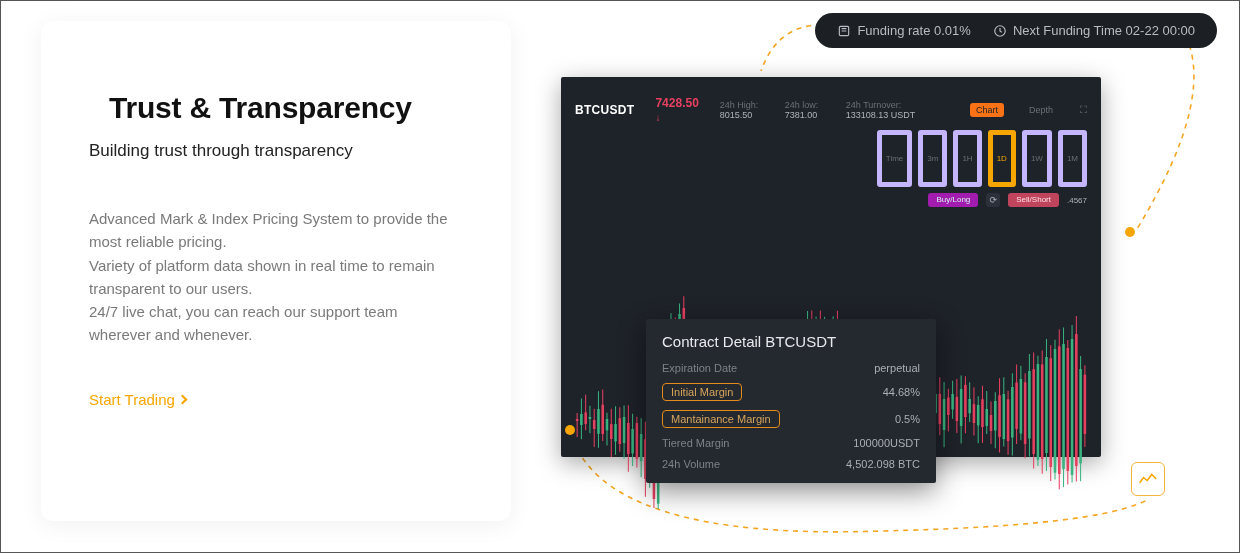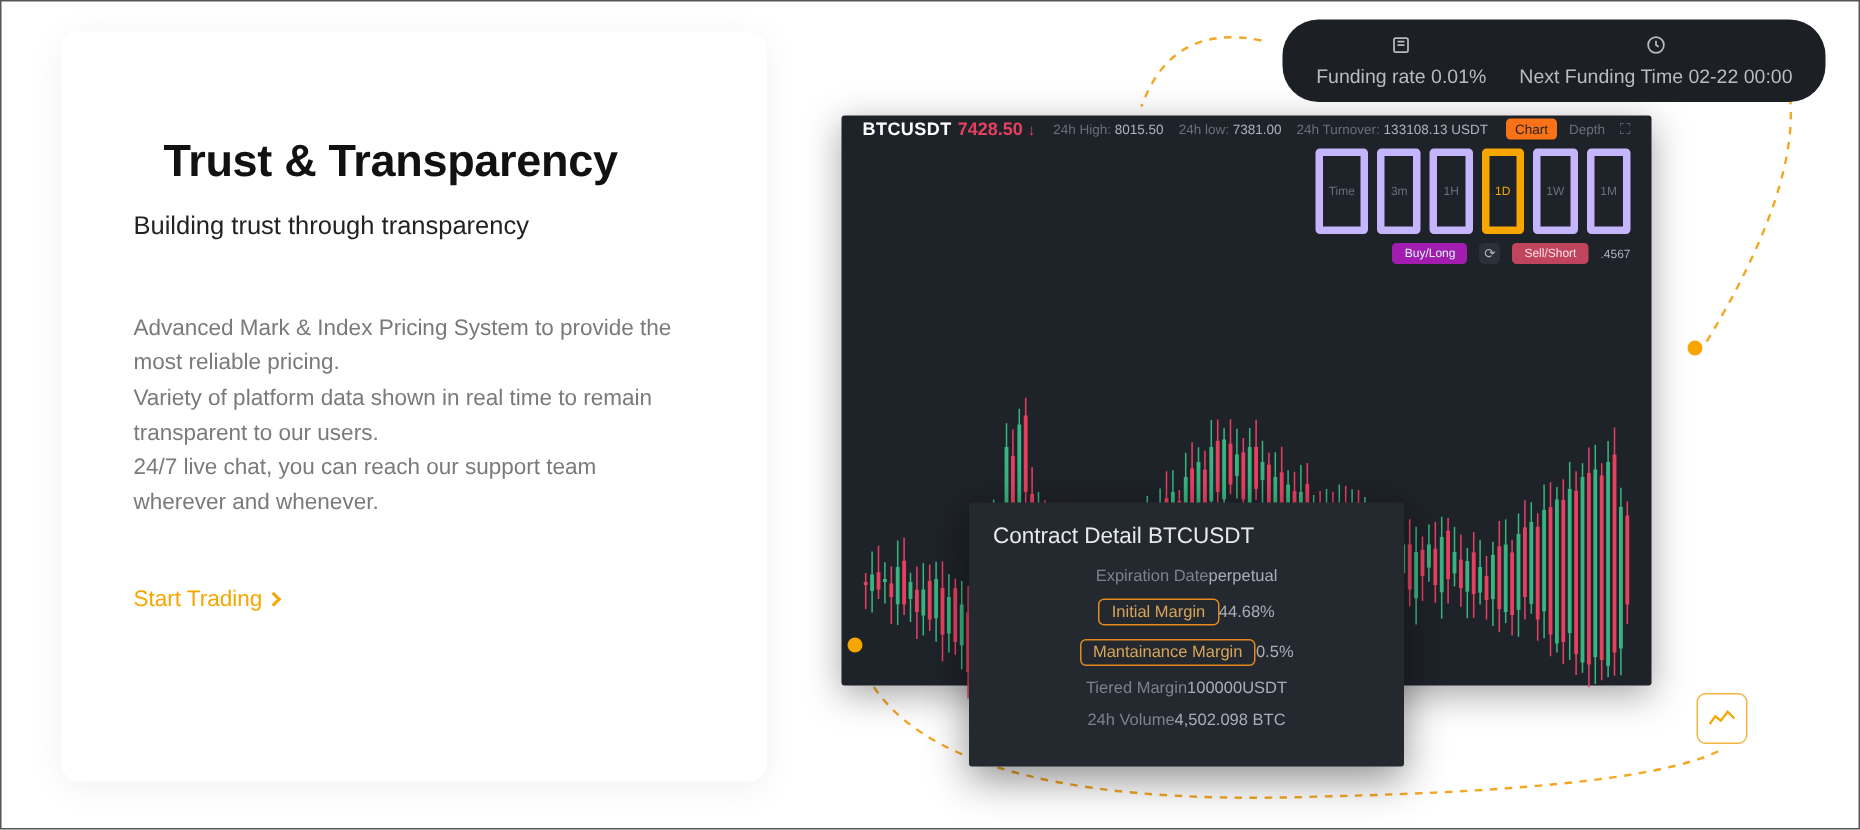--- a/index.html
+++ b/index.html
@@ -77,41 +77,41 @@
     background: #1c1f24;
     color: #b8bcc2;
     border-radius: 24px;
     padding: 10px 22px;
     display: flex;
     align-items: center;
     gap: 22px;
     font-size: 13px;
     z-index: 30;
   }
-  .pill .seg { display: inline-flex; align-items: center; gap: 6px; flex-direction: column; }
+  .pill .seg { display: inline-flex; align-items: center; gap: 6px; }
   .pill svg { width: 14px; height: 14px; }
   
   .chart {
     position: absolute;
     top: 76px;
     left: 20px;
     width: 540px;
     height: 380px;
     background: #1e2229;
     border-radius: 2px;
     color: #fff;
     z-index: 10;
     box-shadow: 0 6px 24px rgba(0,0,0,0.35);
   }
   .chart .topbar {
     display: flex;
     align-items: center;
-    padding: 2px 14px 4px 14px;
+    padding: 19px 14px 4px 14px;
     font-size: 11px;
-    gap: 4px;
+    gap: 21px;
   }
   .chart .sym { font-weight: 700; font-size: 12px; letter-spacing: .3px; }
   .chart .price { color: #e6405f; font-weight: 600; font-size: 12px; }
   .chart .price .arr { font-size: 10px; }
   .chart .stats { color: #6a6f78; font-size: 9px; display: flex; gap: 10px; margin-left: auto; }
   .chart .stats b { color: #aeb3bb; font-weight: 500; }
   .chart .tabChart {
     background: #f97316; color: #1e2229;
     padding: 2px 6px; border-radius: 3px; font-size: 9px; margin-left: 8px;
   }
@@ -143,36 +143,36 @@
   .chart .num { color: #aeb3bb; font-size: 8px; }
   .chart .candlewrap {
     position: relative;
     margin: 8px 14px 0 14px;
     height: 290px;
   }
   .chart svg.candles { width: 100%; height: 100%; display: block; }
   
   .contract {
     position: absolute;
-    top: 334px;
+    top: 318px;
     left: 105px;
     width: 290px;
     background: #24282f;
     border-radius: 2px;
-    padding: 14px 16px 16px 16px;
+    padding: 14px 16px 4px 16px;
     color: #c7cbd1;
     font-size: 12px;
     z-index: 20;
     box-shadow: 0 8px 28px rgba(0,0,0,0.45);
   }
   .contract .ctitle {
     font-size: 15px; color: #e7e9ec; margin-bottom: 12px;
   }
   .contract .row {
-    display: flex; justify-content: center; align-items: center;
+    display: flex; justify-content: space-between; align-items: center;
     margin-bottom: 9px; font-size: 11px;
   }
   .contract .row .k { color: #7d828b; }
   .contract .row .v { color: #a9adb5; }
   .contract .row.hl .k {
     border: 1px solid #e48a1b; border-radius: 4px; padding: 2px 8px; color: #d7a45a;
   }
   
   .badge {
     position: absolute;

